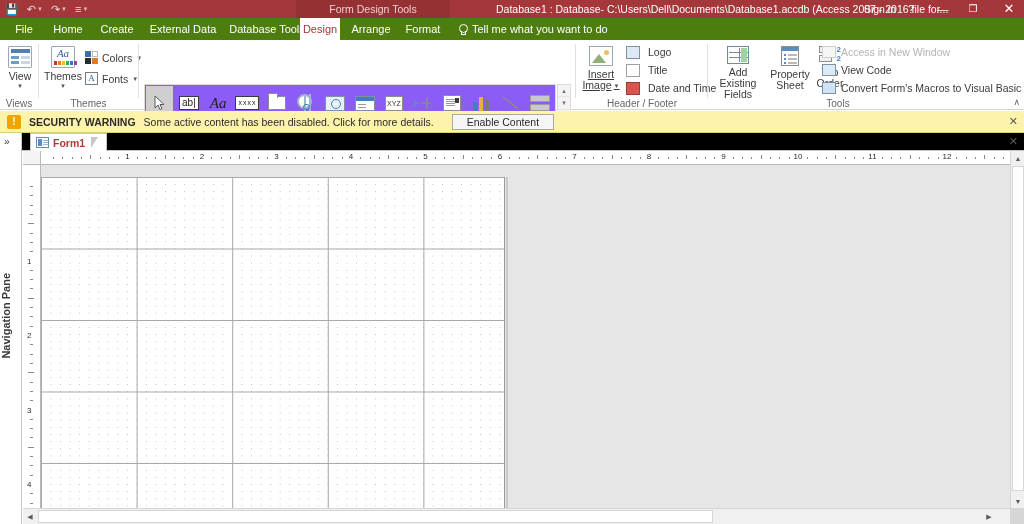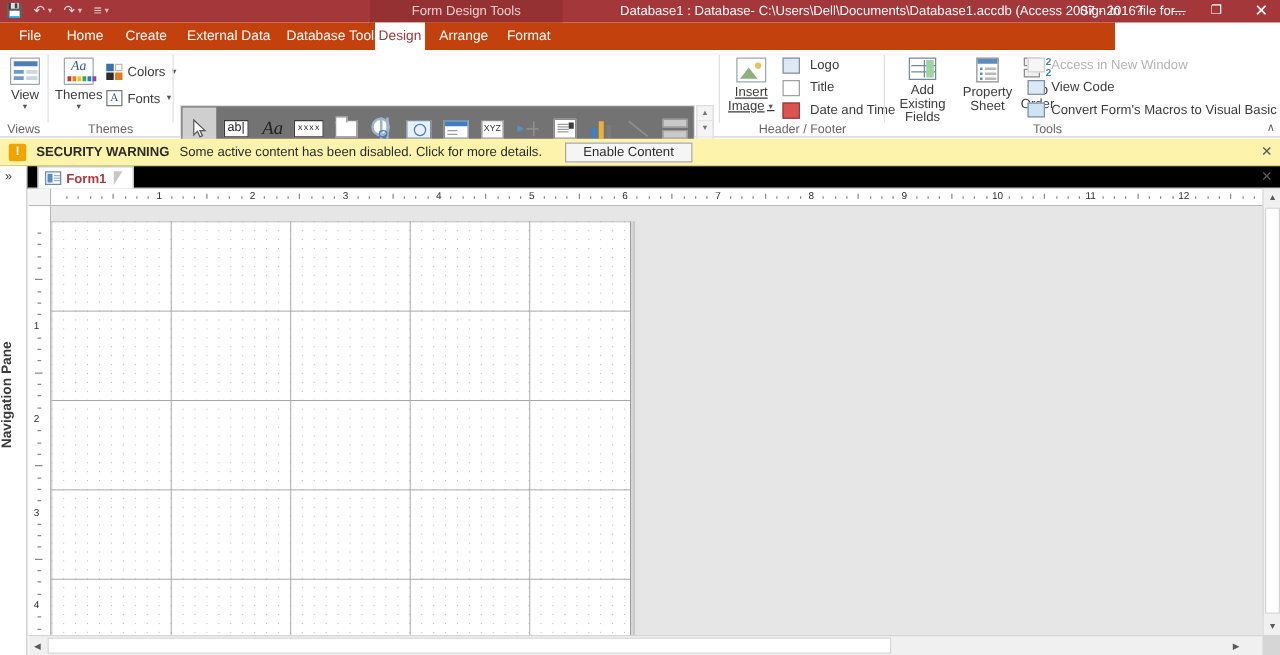--- a/index.html
+++ b/index.html
@@ -45,22 +45,22 @@
   .wbtn {
     position: absolute; top: 0; height: 18px; width: 30px;
     color: #ffffff; font-size: 11px; line-height: 18px; text-align: center;
   }
   .wbtn.min { right: 66px; }
   .wbtn.max { right: 36px; font-size: 10px; }
   .wbtn.close { right: 0px; font-size: 13px; }
 
   
   .tabstrip {
-    position: absolute; left: 0; top: 18px; width: 892px; height: 22px;
-    background: #c2410c;
+    position: absolute; left: 0; top: 18px; width: 1024px; height: 22px;
+    background: #4d7c0f;
   }
   .tab {
     position: absolute; top: 0; height: 22px; line-height: 22px;
     color: #ffffff; font-size: 11px; text-align: center; white-space: nowrap;
   }
   .tab.active { background: #ffffff; color: #a4373a; }
   .tellme {
     position: absolute; top: 0; height: 22px; line-height: 22px;
     color: #ffffff; font-size: 11px; white-space: nowrap;
     display: flex; align-items: center; gap: 5px;
@@ -140,21 +140,21 @@
     font-family: "Liberation Serif", serif;
   }
   .smallrow {
     position: absolute; display: flex; align-items: center; gap: 4px;
     font-size: 10.5px; color: #3b3b3b; white-space: nowrap;
   }
 
   
   .ctrl-gallery {
     position: absolute; left: 144px; top: 44px; width: 412px; height: 38px;
-    border: 1px solid #dcdcdc; background: #737373;
+    border: 1px solid #dcdcdc; background: #8b5cf6;
     display: flex; align-items: center;
   }
   .ctrl {
     width: 32px; height: 34px; margin: 0 1px;
     display: flex; align-items: center; justify-content: center;
     position: relative;
   }
   .ctrl.selected { background: #cfcfcf; }
   .gal-scroll {
     position: absolute; left: 557px; top: 44px; width: 14px; height: 38px;
@@ -409,20 +409,24 @@
 
   <div class="tabstrip">
     <div class="tab" style="left:6px;width:36px;">File</div>
     <div class="tab" style="left:46px;width:44px;">Home</div>
     <div class="tab" style="left:94px;width:46px;">Create</div>
     <div class="tab" style="left:142px;width:82px;">External Data</div>
     <div class="tab" style="left:224px;width:86px;">Database Tools</div>
     <div class="tab active" style="left:300px;width:40px;">Design</div>
     <div class="tab" style="left:346px;width:50px;">Arrange</div>
     <div class="tab" style="left:400px;width:46px;">Format</div>
+    <div class="tellme" style="left:458px;">
+      <span class="bulb"></span>
+      <span>Tell me what you want to do</span>
+    </div>
   </div>
 
   <div class="ribbon">
 
     <div class="grp" style="left:0;width:38px;">
       <div class="bigbtn" style="left:4px;top:6px;width:32px;">
         <span class="glyph ico-view">
           <i class="a"></i>
             <i class="b"></i>
             <u class="a"></u>

